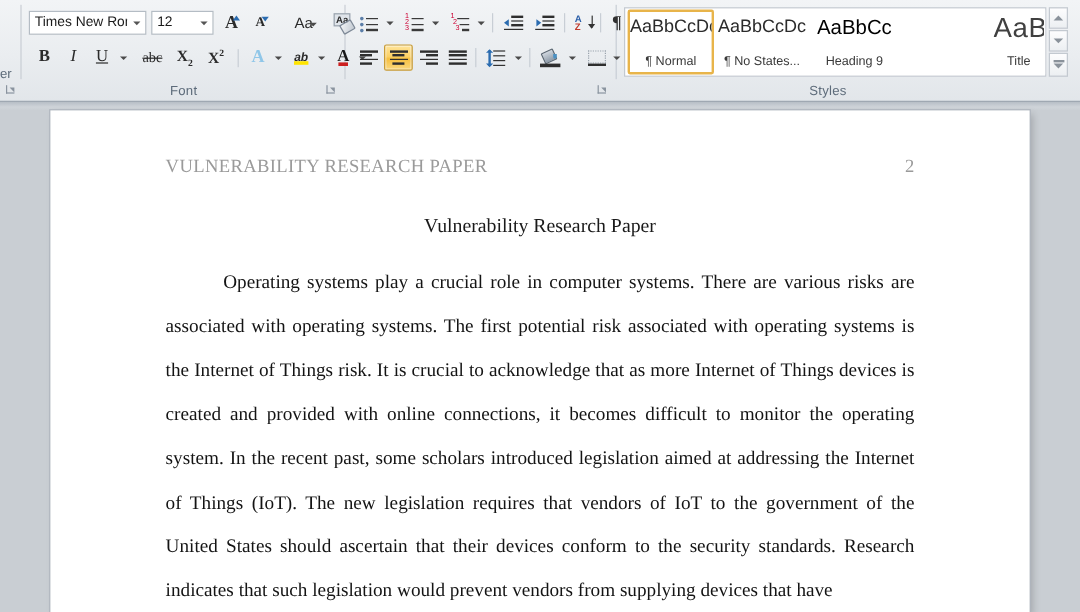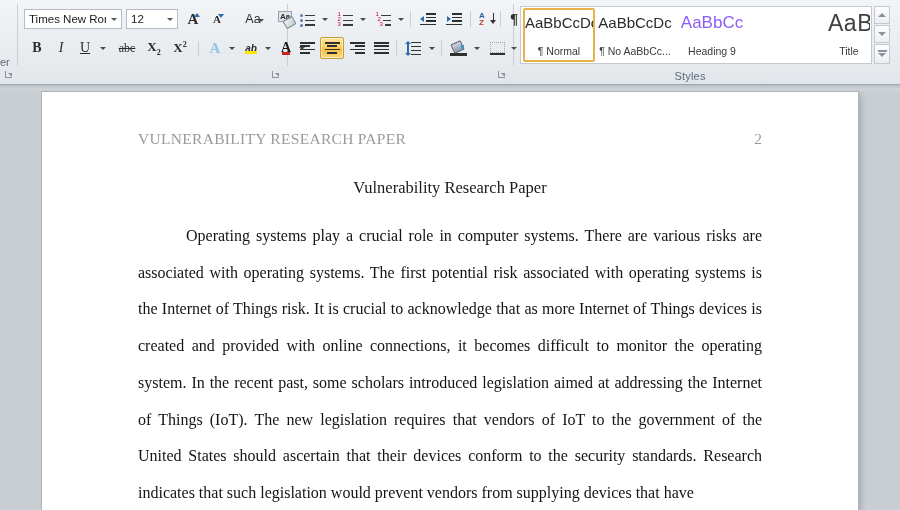--- a/index.html
+++ b/index.html
@@ -193,21 +193,21 @@
     box-shadow: inset 0 0 0 1px #fff;
   }
   .stylechip .prev {
     font-size: 15px; color: #2b2b2b; white-space: nowrap; overflow: hidden;
     max-width: 100%; text-align: center; line-height: 20px;
   }
   .stylechip .nm {
     font-size: 10.5px; color: #3a3a3a; margin-top: 12px; white-space: nowrap;
     overflow: hidden; max-width: 100%; text-align:center;
   }
-  .stylechip .prev.h1 { color: #8b5cf6; font-size: 17px; }
+  .stylechip .prev.h1 { color: #000000; font-size: 17px; }
   .stylechip .prev.h2 { color: #5b9bd5; font-size: 16px; }
   .stylechip .prev.title { color: #404040; font-size: 23px; font-weight: 300; letter-spacing: .5px;}
 
   .scrollbtns { position: absolute; width: 16px; }
   .sbtn {
     position: absolute; left: 0; width: 16px; height: 18px;
     background: linear-gradient(to bottom,#fdfdfe,#eceff2);
     border: 1px solid #c3c9d0;
     box-sizing: border-box;
     display: flex; align-items: center; justify-content: center;
@@ -353,20 +353,21 @@
       <div class="btn" style="left:243px;top:38px;width:13px;height:20px;">
         <span class="caret" style="left:3px;top:8px;"></span>
       </div>
       <div class="btn" style="left:258px;top:38px;width:20px;height:20px;">
         <span class="fcolor">A</span>
       </div>
       <div class="btn" style="left:277px;top:38px;width:12px;height:20px;">
         <span class="caret" style="left:3px;top:8px;"></span>
       </div>
 
+      <div class="glabel">Font</div>
       <div class="launcher" style="right:6px;"></div>
     </div>
 
     <div class="rgroup" style="left:288px;width:226px;">
       <div class="sep"></div>
 
       <div class="btn" style="left:8px;top:9px;width:22px;height:20px;">
         <span class="listicon">
           <b style="top:1px;"></b>
             <i style="top:2px;"></i>
@@ -519,21 +520,21 @@
 
     <div class="rgroup" style="left:514px;width:386px;">
 
       <div class="stylesbox" style="left:6px;top:6px;width:352px;height:58px;">
         <div class="stylechip sel" style="left:2px;width:72px;top:1px;">
           <span class="prev">AaBbCcDc</span>
           <span class="nm">¶ Normal</span>
         </div>
         <div class="stylechip" style="left:76px;width:76px;top:1px;">
           <span class="prev">AaBbCcDc</span>
-          <span class="nm">¶ No AaBbCc...</span>
+          <span class="nm">¶ No States...</span>
         </div>
         <div class="stylechip" style="left:154px;width:74px;top:1px;">
           <span class="prev h1">AaBbCс</span>
           <span class="nm">Heading 9</span>
         </div>
         <div class="stylechip" style="left:306px;width:44px;top:1px;">
           <span class="prev title">AaBІ</span>
           <span class="nm">Title</span>
         </div>
       </div>

